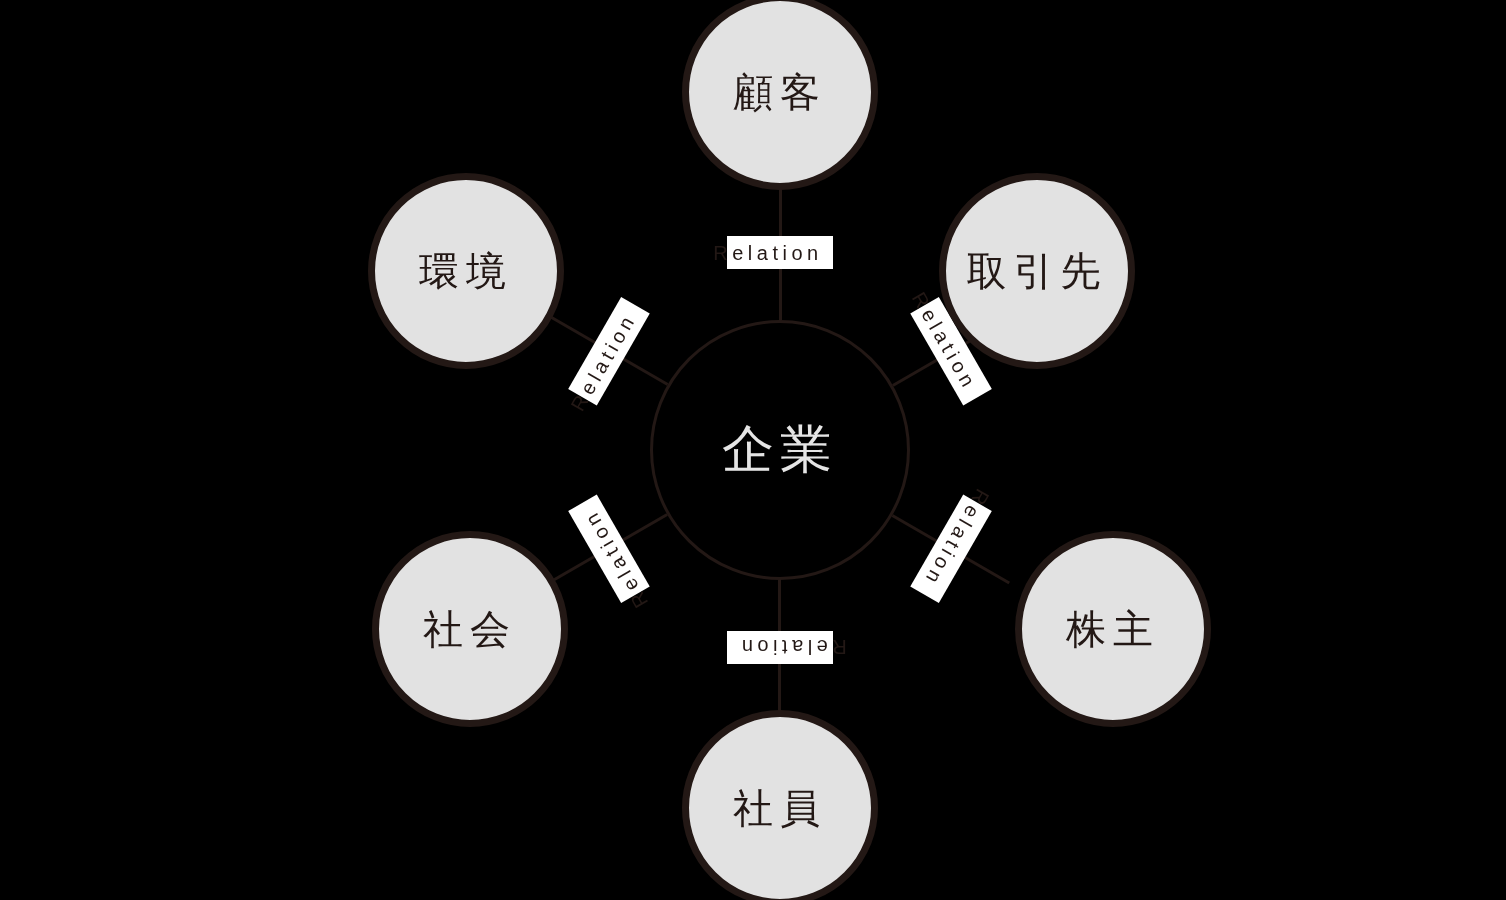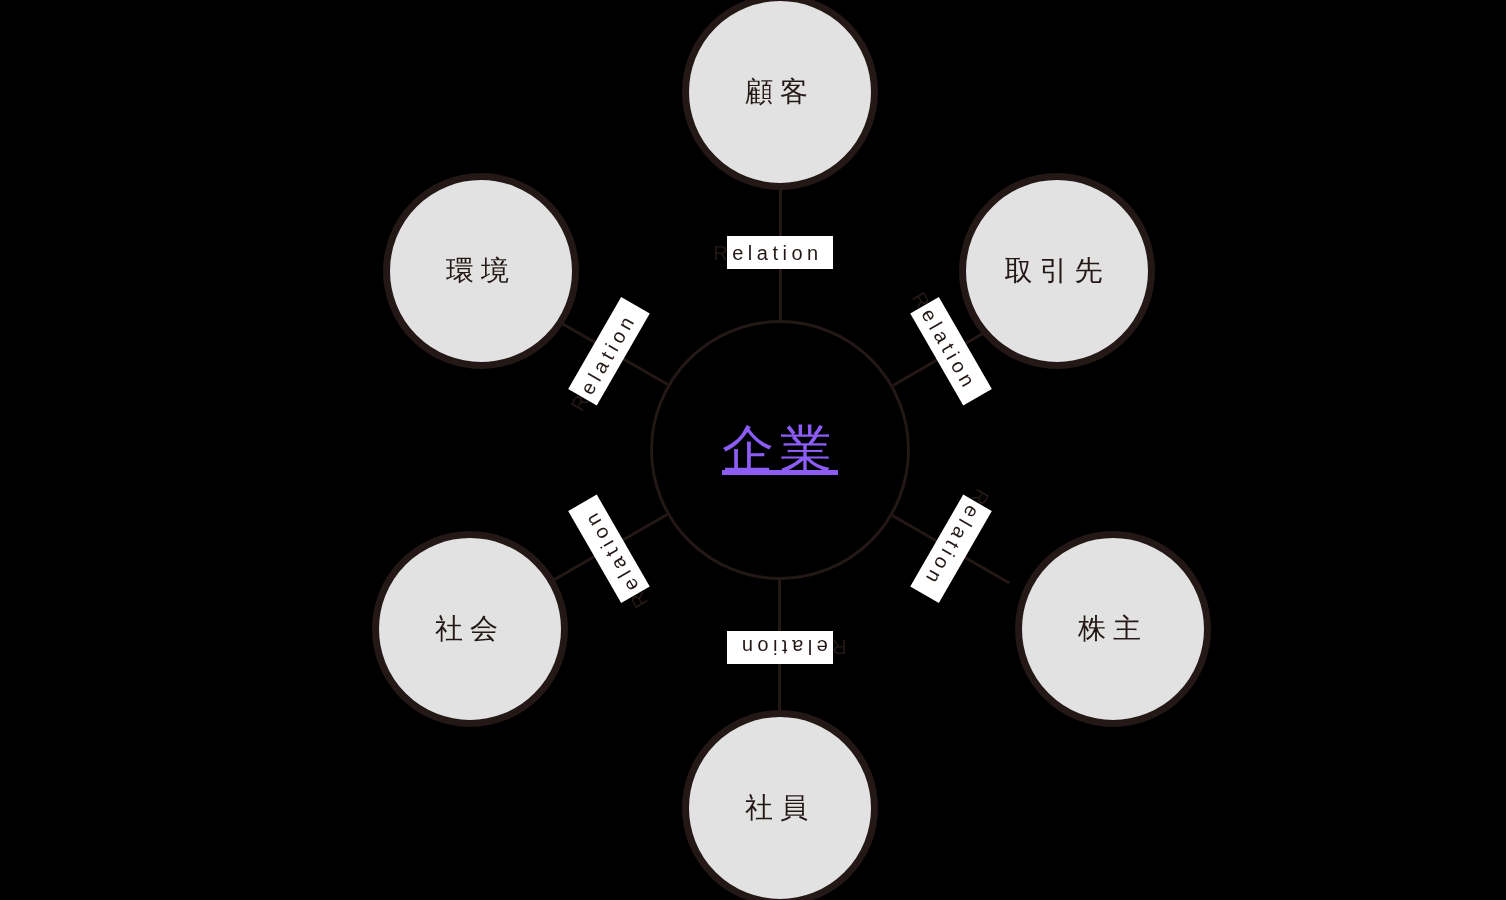--- a/index.html
+++ b/index.html
@@ -49,40 +49,39 @@
   }
   .node{
     position:absolute;
     width:182px;height:182px;
     border:7px solid var(--stroke);
     border-radius:50%;
     background:var(--node-fill);
     display:flex;align-items:center;justify-content:center;
   }
   .node-label{
-    font-size:28px;
+    font-size:40px;
     letter-spacing:7px;
     color:var(--label-ink);
     white-space:nowrap;
   }
   .center-circle{
     position:absolute;
     left:650px;top:320px;
     width:254px;height:254px;
     border:3px solid var(--stroke);
     border-radius:50%;
     background:transparent;
     display:flex;align-items:center;justify-content:center;
   }
   .center-label{
     font-size:52px;
     letter-spacing:6px;
-    color:#8b5cf6;
+    color:#e5e5e5;
     white-space:nowrap;
-    text-decoration:underline;
   }
 </style>
 </head>
 <body>
 
 <div class="stage">
   <div id="spokes">
       <div class="spoke" style="transform: rotate(0deg);">
         <div class="connector-line"></div>
         <div class="relation-box"></div>
@@ -111,32 +110,32 @@
       <div class="spoke" style="transform: rotate(300deg);">
         <div class="connector-line"></div>
         <div class="relation-box"></div>
         <div class="relation-text">Relation</div>
       </div>
     </div>
   <div id="nodes">
       <div class="node" style="left: 682px; top: -6px;">
         <span class="node-label">顧客</span>
       </div>
-      <div class="node" style="left: 959px; top: 173px;">
+      <div class="node" style="left: 939px; top: 173px;">
         <span class="node-label">取引先</span>
       </div>
       <div class="node" style="left: 1015px; top: 531px;">
         <span class="node-label">株主</span>
       </div>
       <div class="node" style="left: 682px; top: 710px;">
         <span class="node-label">社員</span>
       </div>
       <div class="node" style="left: 371.963px; top: 531px; align-items: center;">
         <span class="node-label">社会</span>
       </div>
-      <div class="node" style="left: 383px; top: 173px;">
+      <div class="node" style="left: 368px; top: 173px;">
         <span class="node-label">環境</span>
       </div>
     </div>
   <div class="center-circle">
     <span class="center-label">企業</span>
   </div>
 </div>
 
 </body></html>

